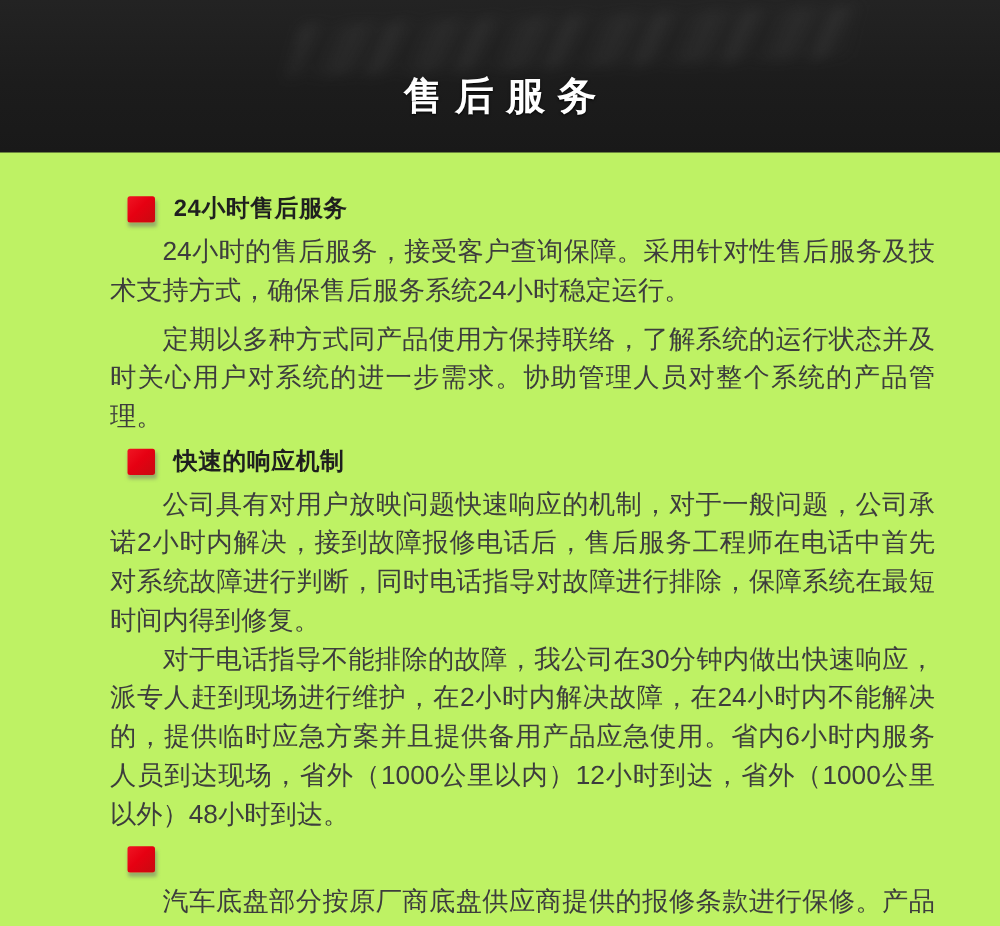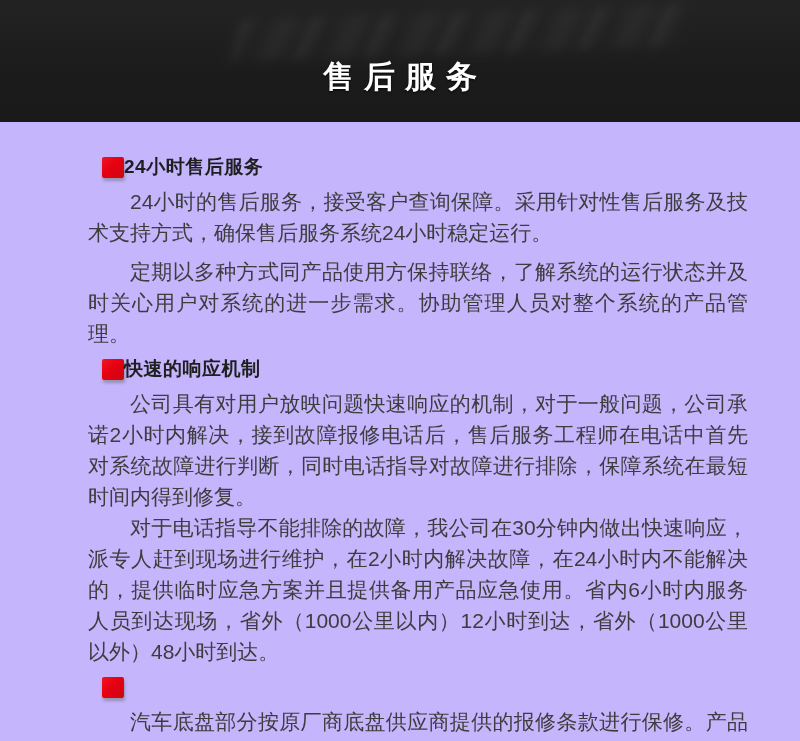--- a/index.html
+++ b/index.html
@@ -6,21 +6,21 @@
   html, body { margin: 0; padding: 0; }
   body {
     width: 800px;
     background: #ffffff;
     font-family: "Liberation Sans", sans-serif;
   }
   .page {
     position: relative;
     width: 800px;
     height: 741px;
-    background: #c4b5fd;
+    background: #bef264;
     overflow: hidden;
   }
 
   
   .hero {
     position: relative;
     width: 100%;
     height: 122px;
     background: linear-gradient(180deg, #232323 0%, #1c1c1c 55%, #191919 100%);
     display: flex;
@@ -58,20 +58,21 @@
   
   .content {
     padding: 33px 52px 0 55px;
   }
   .section { margin-top: 8px; }
   .section:first-child { margin-top: 0; }
 
   .sec-head {
     display: flex;
     align-items: center;
+    gap: 15px;
     height: 24px;
     margin-bottom: 7px;
     padding-left: 47px;
   }
   .bullet {
     flex: 0 0 auto;
     width: 22px;
     height: 21px;
     border-radius: 2px;
     background: linear-gradient(135deg, #f01623 0%, #e60012 45%, #c80a10 100%);

